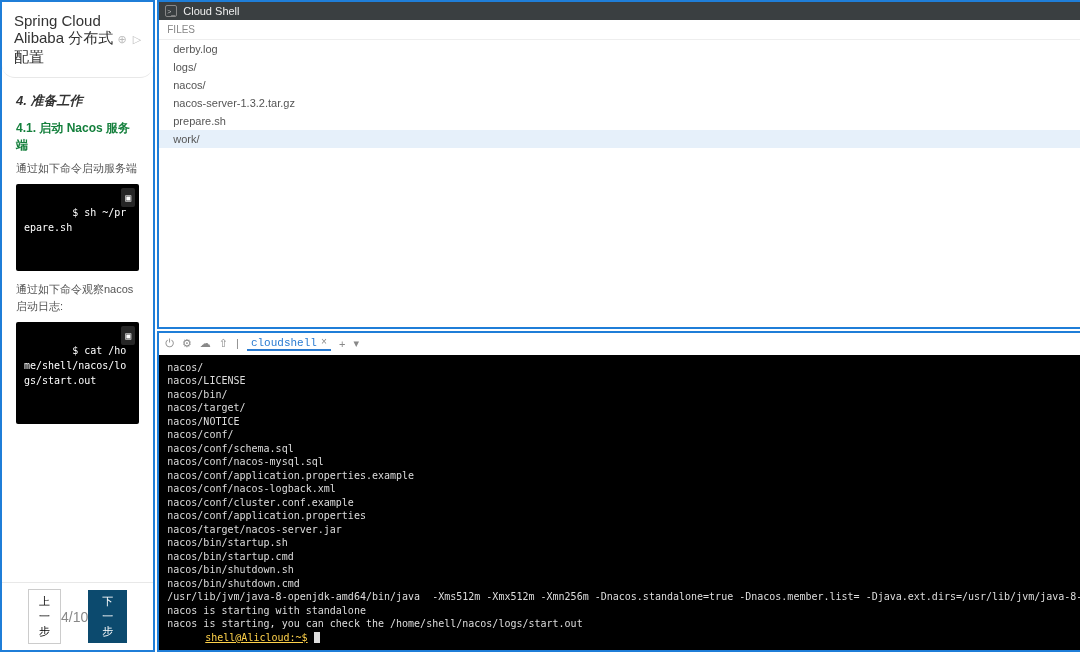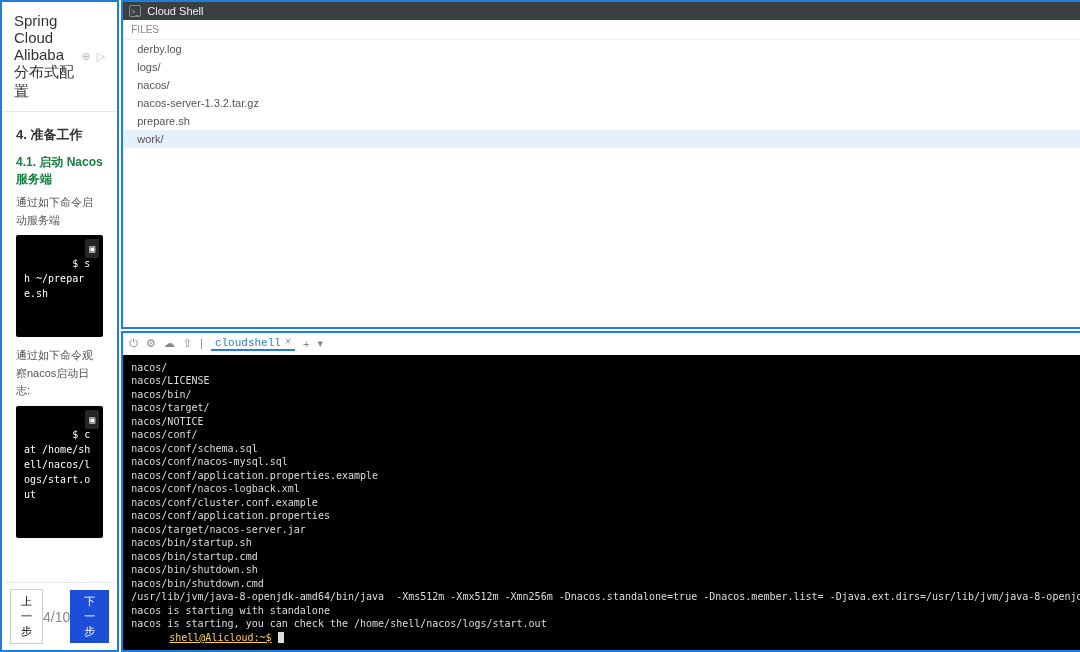--- a/index.html
+++ b/index.html
@@ -28,30 +28,31 @@
   }
   .tutorial-header {
     padding: 10px 12px;
     border-bottom: 1px solid #e8e8e8;
     font-size: 15px;
     font-weight: 400;
     color: #333;
     display: flex;
     align-items: center;
     justify-content: space-between;
+    border-radius: 13px;
   }
   .tutorial-header-icons { display:flex; gap:6px; color:#bbb; }
   .tutorial-header-icons span{ font-size:11px; line-height:1;}
   .tutorial-body {
     flex: 1;
     overflow-y: auto;
     padding: 12px 14px 8px 14px;
     color: #555;
   }
-  .tutorial-body h3 { font-size: 13px; font-weight: 700; color:#333; margin: 2px 0 8px 0; }
+  .tutorial-body h3 { font-size: 13px; font-weight: 700; color:#333; margin: 2px 0 8px 0; font-style: italic; }
   .tutorial-body h4 { font-size: 12px; font-weight: 700; color:#15803d; margin: 10px 0 6px 0; }
   .tutorial-body p  { font-size: 11px; color:#555; margin: 6px 0; line-height:1.6; }
 
   .codeblock {
     position: relative;
     background: #000;
     color: #fff;
     font-family: Menlo, Consolas, monospace;
     font-size: 10px;
     line-height: 1.5;
@@ -67,37 +68,37 @@
     right: 4px; top: 4px;
     background: rgba(255,255,255,0.15);
     color:#fff;
     font-size:10px;
     padding:2px 4px;
     border-radius:2px;
     cursor:pointer;
   }
 
   .tutorial-footer {
-    padding: 6px 8px;
+    padding: 6px 26px;
     display: flex;
     align-items: center;
     border-top: 1px solid #e8e8e8;
     font-size: 11px;
   }
   .btn-prev {
     border: 1px solid #ccc;
     background: #fff;
     padding: 4px 10px;
     font-size: 11px;
     cursor:pointer;
   }
   .pager { flex:1; text-align:center; color:#888; font-size:14px; }
   .btn-next {
     border: none;
-    background: #1d4ed8;
+    background: #0c4a6e;
     color:#fff;
     padding: 4px 14px;
     font-size: 11px;
     cursor:pointer;
   }
 
   
   .right {
     flex: 1;
     display: flex;

